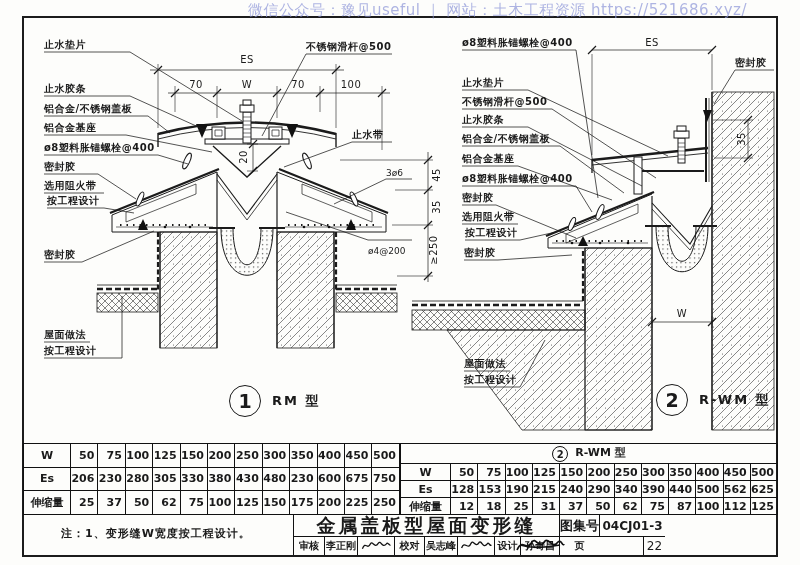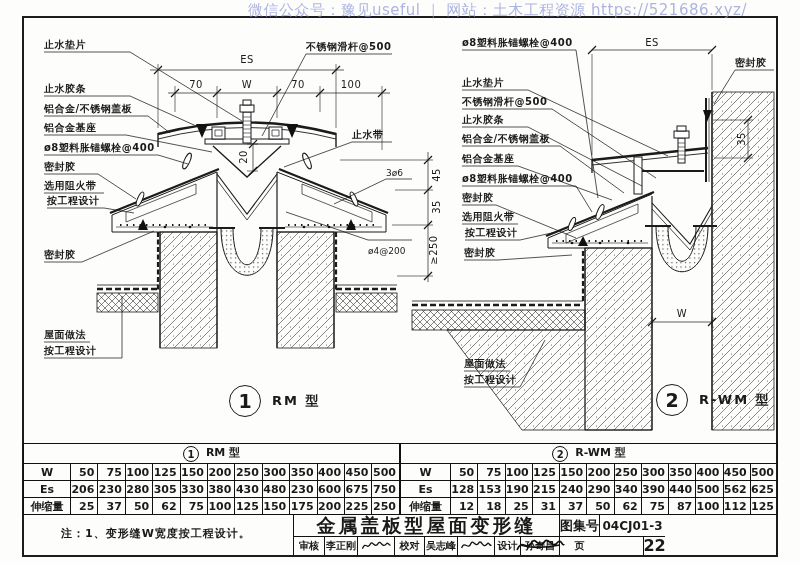--- a/index.html
+++ b/index.html
@@ -33,21 +33,21 @@
   .notebox{width:384px;position:relative;}
   .note{position:absolute;left:38px;top:11px;font-size:11px;font-weight:600;letter-spacing:1px;}
   .tblock{flex:1;display:grid;grid-template-columns:265px 40px 66px;
           grid-template-rows:22px 17.5px;border-left:1.5px solid #111;box-sizing:border-box;position:relative;}
   .tblock>div{box-sizing:border-box;display:flex;align-items:center;justify-content:center;}
   .tb-title{font-size:19px;font-weight:700;letter-spacing:3px;border-bottom:1px solid #111;}
   .tb-atlas-l{border-left:1px solid #111;border-bottom:1px solid #111;font-size:13px;font-weight:600;}
   .tb-atlas-v{border-left:1px solid #111;border-bottom:1px solid #111;font-size:12px;font-weight:600;}
   .tb-sign{display:flex!important;justify-content:center;}
   .tb-page-l{border-left:1px solid #111;font-size:10px;font-weight:600;}
-  .tb-page-v{border-left:1px solid #111;font-size:16px;font-weight:700;margin-left:44px;}
+  .tb-page-v{border-left:1px solid #111;font-size:12px;font-weight:400;margin-left:44px;}
   .sc{height:100%;display:flex;align-items:center;justify-content:center;
       border-left:1px solid #111;box-sizing:border-box;font-size:10px;font-weight:600;white-space:nowrap;overflow:hidden;}
   .sc:first-child{border-left:none;}
   svg.sig{display:block;}
   .wm{position:absolute;z-index:6;font-size:15px;color:#8d96d8;opacity:.7;white-space:nowrap;letter-spacing:.5px;}
 </style>
 </head>
 <body>
 
 <div class="sheet">
@@ -281,23 +281,20 @@
           <col>
           <col>
           <col>
           <col>
           <col>
           <col>
           <col>
           <col>
         </colgroup>
         <tbody>
-          <tr>
-            <td class="tcap" colspan="13"><span class="circ">1</span><span>RM 型</span></td>
-          </tr>
           <tr>
             <td class="rowlab">W</td>
             <td class="num">50</td>
             <td class="num">75</td>
             <td class="num">100</td>
             <td class="num">125</td>
             <td class="num">150</td>
             <td class="num">200</td>
             <td class="num">250</td>
             <td class="num">300</td>

